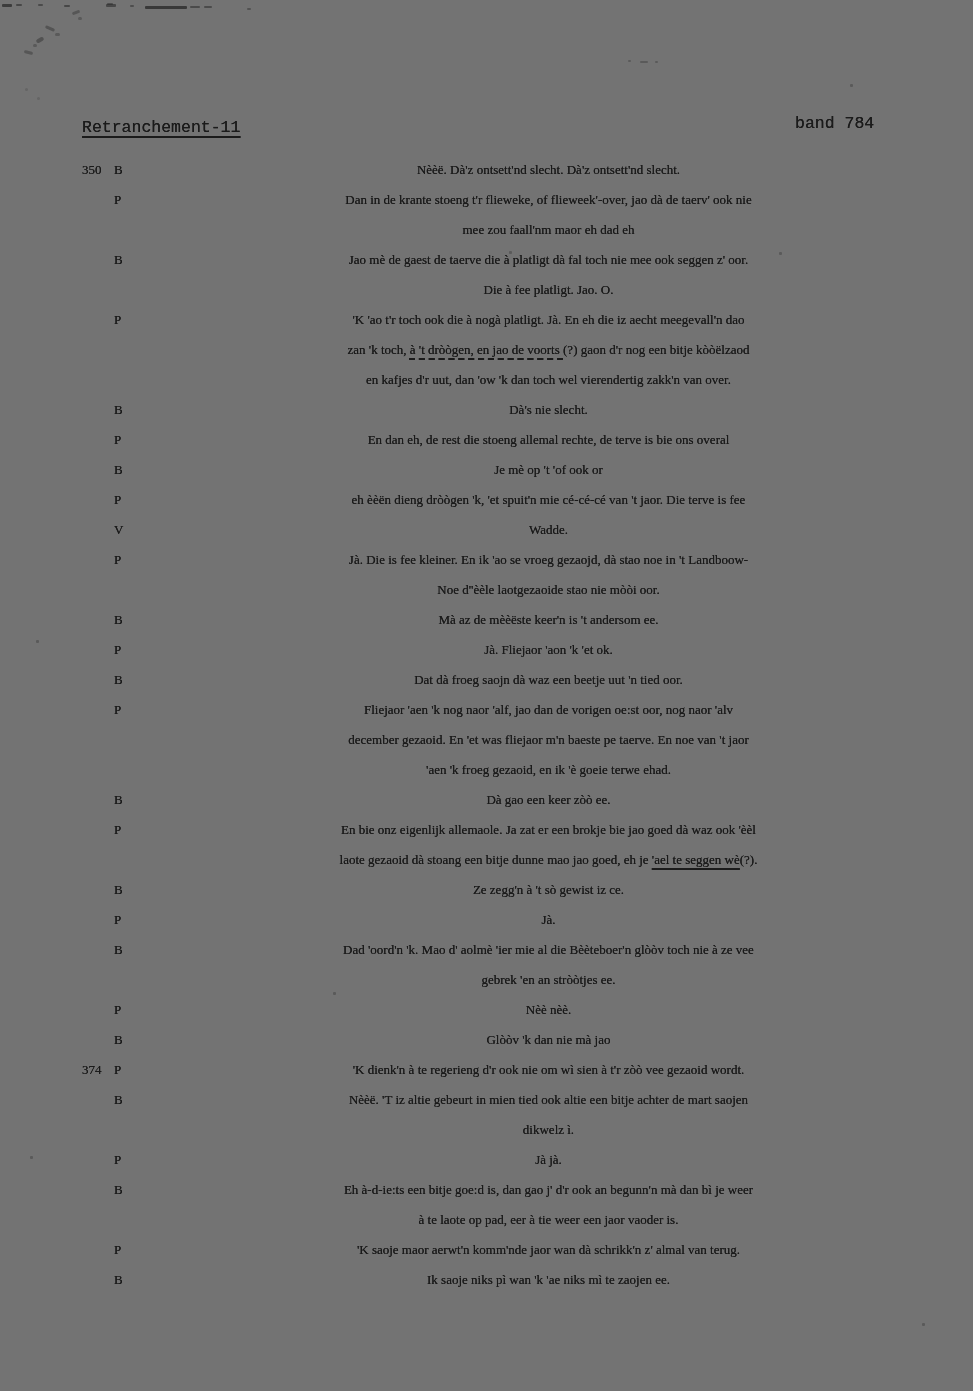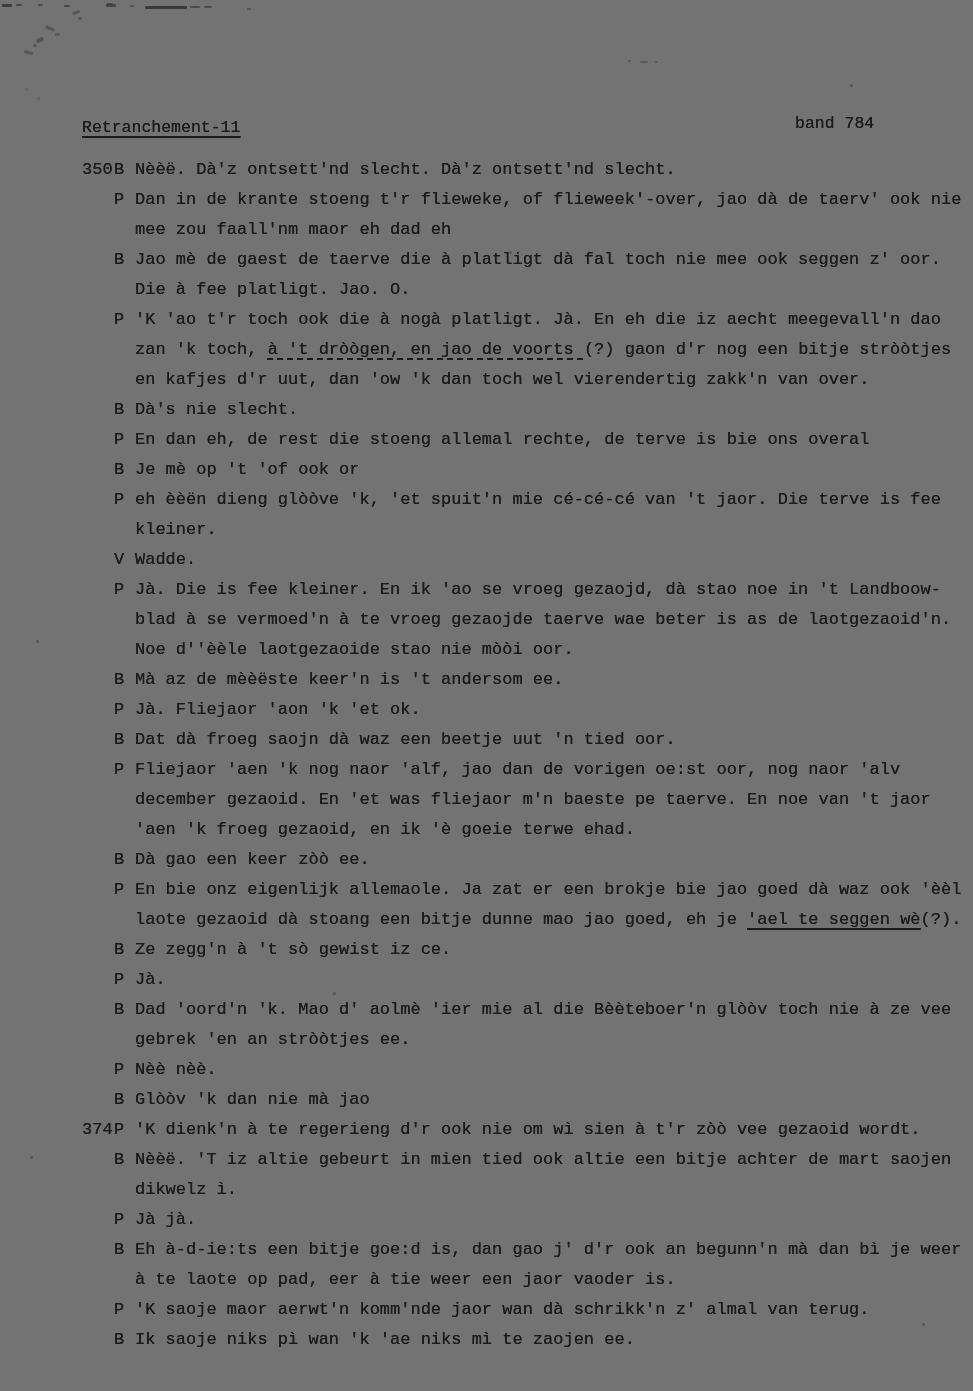--- a/index.html
+++ b/index.html
@@ -17,24 +17,24 @@
   .header { position: absolute; top: 118px; left: 0; width: 100%; height: 24px; font-size: 16.5px; }
   .header-left {
     position: absolute; left: 82px; top: 0;
     text-decoration: underline; text-underline-offset: 4px; text-decoration-thickness: 1.5px;
     text-shadow: 0 0 0.5px #1b1b1b;
   }
   .header-right { position: absolute; left: 795px; top: -4px; text-shadow: 0 0 0.5px #1b1b1b; text-align: right; }
 
   
   .transcript { position: absolute; top: 155px; left: 82px; width: 880px; }
-  .row { display: flex; height: 30px; line-height: 30px; font-size: 17px; white-space: pre; }
+  .row { display: flex; height: 30px; line-height: 30px; font-size: 13px; white-space: pre; font-family: Liberation Serif, serif; }
   .num { width: 32px; flex: none; text-shadow: 0 0 0.5px #1b1b1b; }
   .spk { width: 21px; flex: none; text-shadow: 0 0 0.5px #1b1b1b; }
-  .txt { flex: 1; white-space: pre; text-shadow: 0 0 0.5px #1b1b1b; }
+  .txt { flex: 1; white-space: pre; text-shadow: 0 0 0.5px #1b1b1b; text-align: center; }
   .txt span { white-space: pre; }
   .u-dashed {
     text-decoration: underline; text-decoration-style: dashed;
     text-underline-offset: 4px; text-decoration-thickness: 1.5px;
   }
   .u-solid {
     text-decoration: underline;
     text-underline-offset: 4px; text-decoration-thickness: 1.5px;
   }
 
@@ -89,30 +89,28 @@
     <span class="header-right">band 784</span>
   </div>
 
   <div class="transcript">
       <div class="row"><span class="num">350</span><span class="spk">B</span><span class="txt"><span>Nèèë. Dà'z ontsett'nd slecht. Dà'z ontsett'nd slecht.</span></span></div>
       <div class="row"><span class="num"></span><span class="spk">P</span><span class="txt"><span>Dan in de krante stoeng t'r flieweke, of flieweek'-over, jao dà de taerv' ook nie</span></span></div>
       <div class="row"><span class="num"></span><span class="spk"></span><span class="txt"><span>mee zou faall'nm maor eh dad eh</span></span></div>
       <div class="row"><span class="num"></span><span class="spk">B</span><span class="txt"><span>Jao mè de gaest de taerve die à platligt dà fal toch nie mee ook seggen z' oor.</span></span></div>
       <div class="row"><span class="num"></span><span class="spk"></span><span class="txt"><span>Die à fee platligt. Jao. O.</span></span></div>
       <div class="row"><span class="num"></span><span class="spk">P</span><span class="txt"><span>'K 'ao t'r toch ook die à nogà platligt. Jà. En eh die iz aecht meegevall'n dao</span></span></div>
-      <div class="row"><span class="num"></span><span class="spk"></span><span class="txt"><span>zan 'k toch, </span><span class="u-dashed">à 't dròògen, en jao de voorts </span><span>(?) gaon d'r nog een bitje stròòtjes</span></span></div>
+      <div class="row"><span class="num"></span><span class="spk"></span><span class="txt"><span>zan 'k toch, </span><span class="u-dashed">à 't dròògen, en jao de voorts </span><span>(?) gaon d'r nog een bitje kòòëlzaod</span></span></div>
       <div class="row"><span class="num"></span><span class="spk"></span><span class="txt"><span>en kafjes d'r uut, dan 'ow 'k dan toch wel vierendertig zakk'n van over.</span></span></div>
       <div class="row"><span class="num"></span><span class="spk">B</span><span class="txt"><span>Dà's nie slecht.</span></span></div>
       <div class="row"><span class="num"></span><span class="spk">P</span><span class="txt"><span>En dan eh, de rest die stoeng allemal rechte, de terve is bie ons overal</span></span></div>
       <div class="row"><span class="num"></span><span class="spk">B</span><span class="txt"><span>Je mè op 't 'of ook or</span></span></div>
-      <div class="row"><span class="num"></span><span class="spk">P</span><span class="txt"><span>eh èèën dieng glòòve 'k, 'et spuit'n mie cé-cé-cé van 't jaor. Die terve is fee</span></span></div>
-      <div class="row"><span class="num"></span><span class="spk"></span><span class="txt"><span>kleiner.</span></span></div>
+      <div class="row"><span class="num"></span><span class="spk">P</span><span class="txt"><span>eh èèën dieng dròògen 'k, 'et spuit'n mie cé-cé-cé van 't jaor. Die terve is fee</span></span></div>
       <div class="row"><span class="num"></span><span class="spk">V</span><span class="txt"><span>Wadde.</span></span></div>
       <div class="row"><span class="num"></span><span class="spk">P</span><span class="txt"><span>Jà. Die is fee kleiner. En ik 'ao se vroeg gezaojd, dà stao noe in 't Landboow-</span></span></div>
-      <div class="row"><span class="num"></span><span class="spk"></span><span class="txt"><span>blad à se vermoed'n à te vroeg gezaojde taerve wae beter is as de laotgezaoid'n.</span></span></div>
       <div class="row"><span class="num"></span><span class="spk"></span><span class="txt"><span>Noe d''èèle laotgezaoide stao nie mòòi oor.</span></span></div>
       <div class="row"><span class="num"></span><span class="spk">B</span><span class="txt"><span>Mà az de mèèëste keer'n is 't andersom ee.</span></span></div>
       <div class="row"><span class="num"></span><span class="spk">P</span><span class="txt"><span>Jà. Fliejaor 'aon 'k 'et ok.</span></span></div>
       <div class="row"><span class="num"></span><span class="spk">B</span><span class="txt"><span>Dat dà froeg saojn dà waz een beetje uut 'n tied oor.</span></span></div>
       <div class="row"><span class="num"></span><span class="spk">P</span><span class="txt"><span>Fliejaor 'aen 'k nog naor 'alf, jao dan de vorigen oe:st oor, nog naor 'alv</span></span></div>
       <div class="row"><span class="num"></span><span class="spk"></span><span class="txt"><span>december gezaoid. En 'et was fliejaor m'n baeste pe taerve. En noe van 't jaor</span></span></div>
       <div class="row"><span class="num"></span><span class="spk"></span><span class="txt"><span>'aen 'k froeg gezaoid, en ik 'è goeie terwe ehad.</span></span></div>
       <div class="row"><span class="num"></span><span class="spk">B</span><span class="txt"><span>Dà gao een keer zòò ee.</span></span></div>
       <div class="row"><span class="num"></span><span class="spk">P</span><span class="txt"><span>En bie onz eigenlijk allemaole. Ja zat er een brokje bie jao goed dà waz ook 'èèl</span></span></div>
       <div class="row"><span class="num"></span><span class="spk"></span><span class="txt"><span>laote gezaoid dà stoang een bitje dunne mao jao goed, eh je </span><span class="u-solid">'ael te seggen wè</span><span>(?).</span></span></div>

